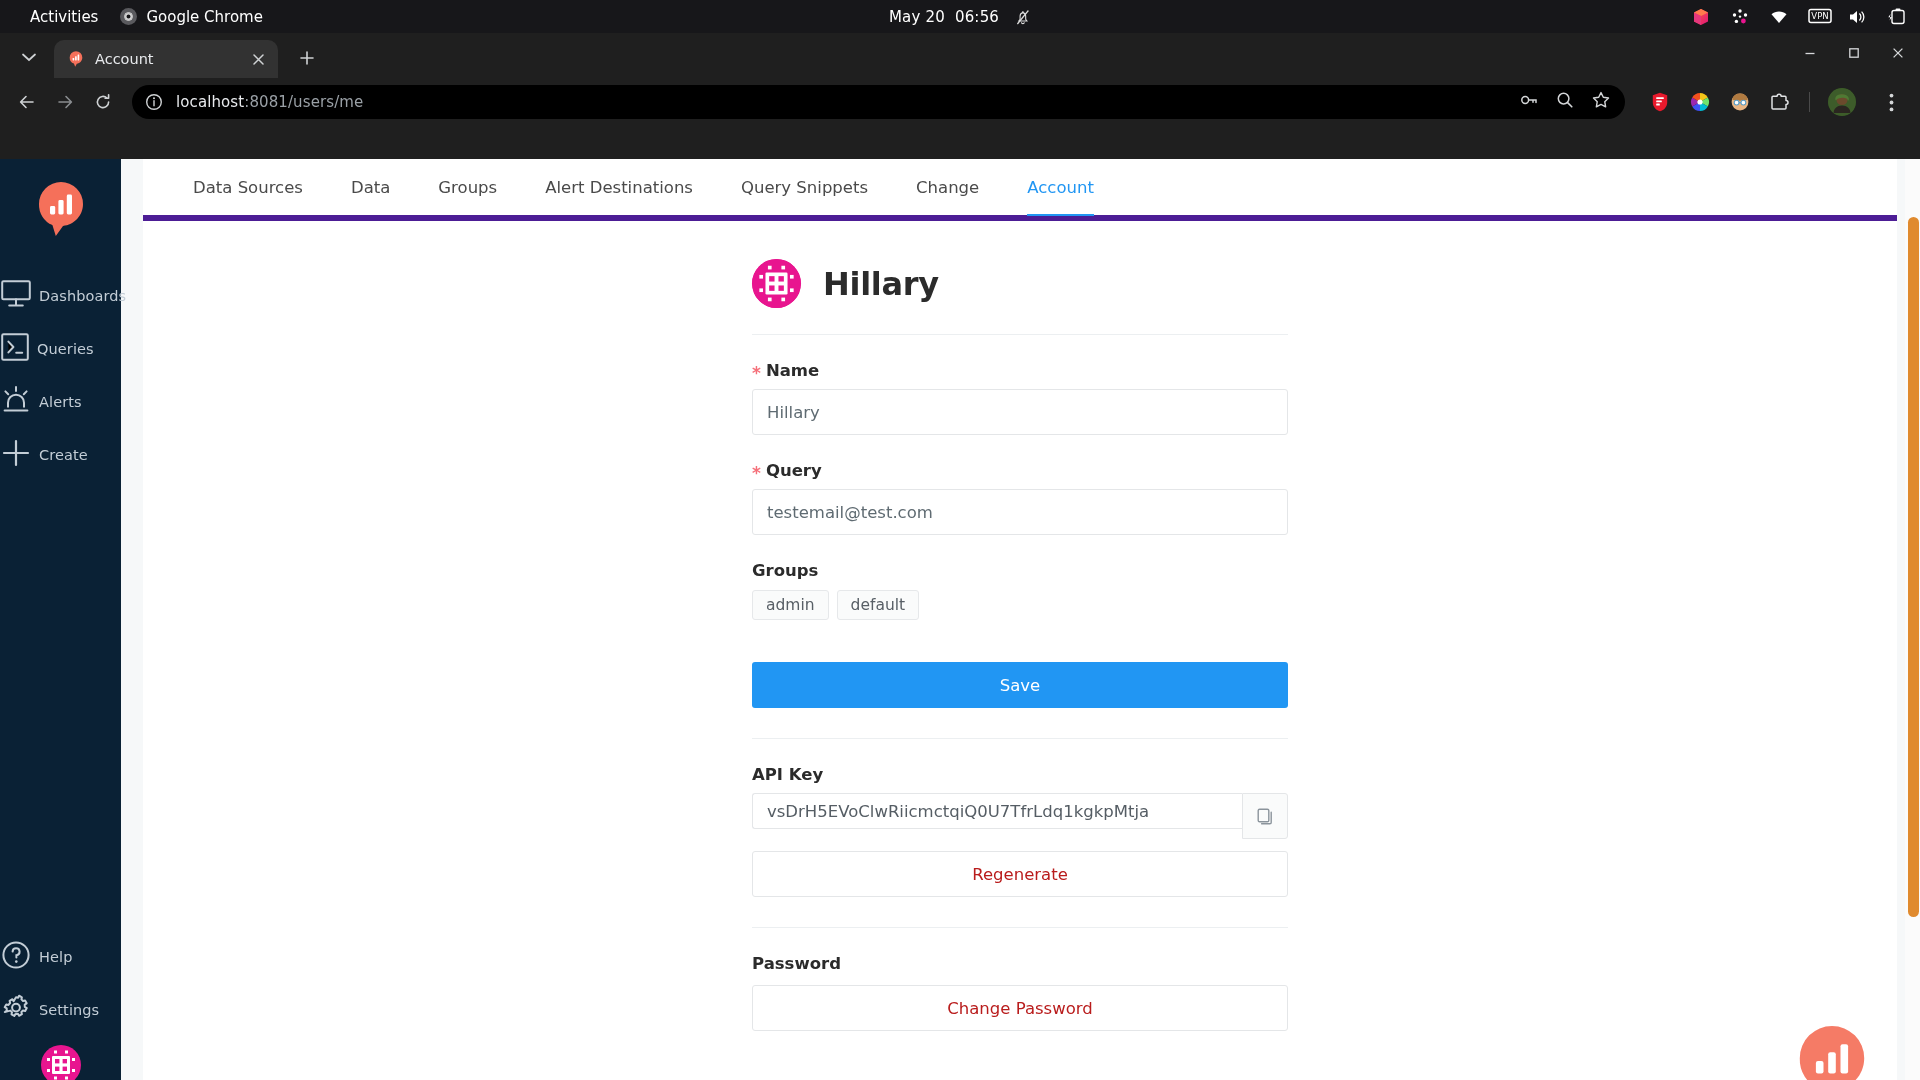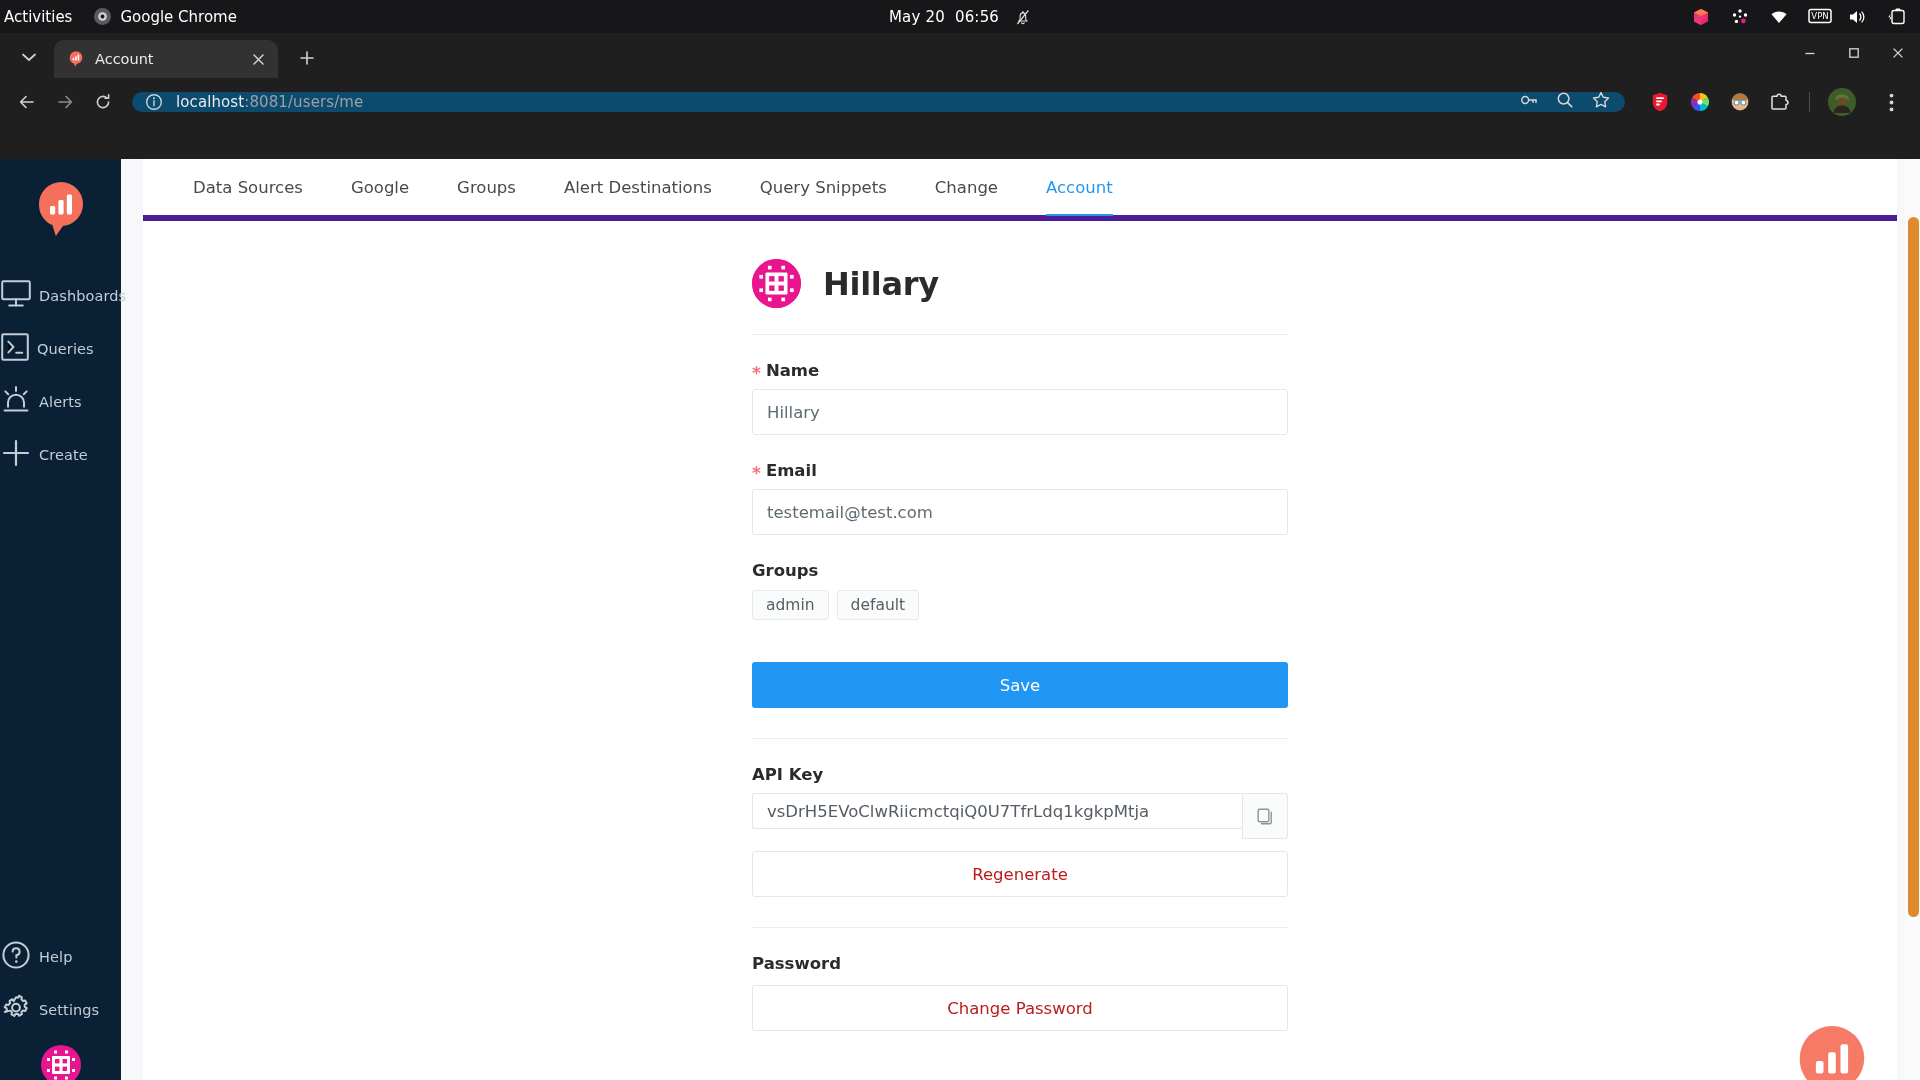--- a/index.html
+++ b/index.html
@@ -11,21 +11,21 @@
   }
 
   
   .gnome-bar {
     position: absolute; top: 0; left: 0;
     width: 1920px; height: 33px;
     background: #17171a;
     display: flex; align-items: center;
     color: #ffffff; font-size: 15px;
   }
-  .gnome-left { display: flex; align-items: flex-end; gap: 22px; padding-left: 4px; }
+  .gnome-left { display: flex; align-items: flex-end; gap: 22px; padding-left: 30px; }
   .gnome-activities { color: #ffffff; font-size: 15px; }
   .gnome-app { display: flex; align-items: center; gap: 9px; }
   .chrome-dot {
     width: 17px; height: 17px; border-radius: 50%;
     background: #5a5a5e;
     display: flex; align-items: center; justify-content: center;
   }
   .chrome-dot::after {
     content: ""; width: 7px; height: 7px; border-radius: 50%;
     background: #17171a; box-shadow: 0 0 0 1.5px #d8d8d8 inset;
@@ -68,21 +68,21 @@
   .newtab { width: 34px; height: 34px; margin: 0 0 3px 12px; display:flex; align-items:center; justify-content:center; border-radius: 50%; }
   .winbtns { position: absolute; right: 0; top: 0; height: 40px; display: flex; align-items: center; gap: 0; }
   .winbtn { width: 44px; height: 38px; display: flex; align-items: center; justify-content: center; }
 
   .toolbar {
     height: 48px; background: #1f1f1f;
     display: flex; align-items: center; padding: 0 12px 0 10px; gap: 4px;
   }
   .tb-btn { width: 34px; height: 34px; display:flex; align-items:center; justify-content:center; border-radius: 50%; flex: 0 0 34px; }
   .omnibox {
-    flex: 1; height: 20px; background: #0c4a6e; border-radius: 17px;
+    flex: 1; height: 34px; background: #000000; border-radius: 17px;
     display: flex; align-items: center; padding: 0 8px 0 12px; margin: 0 8px;
     position: relative;
   }
   .omni-info { width: 20px; height: 20px; flex: 0 0 20px; margin-right: 12px; }
   .omni-url { font-size: 15px; color: #9aa0a6; letter-spacing: 0.1px; flex: 1; white-space: nowrap; }
   .omni-url b { color: #e8eaed; font-weight: normal; }
   .omni-actions { display: flex; align-items: center; gap: 16px; padding-right: 6px; }
   .ext-row { display: flex; align-items: center; gap: 18px; padding-left: 12px; }
   .ext-ico { width: 22px; height: 22px; display: block; }
   .profile-av {
@@ -530,21 +530,21 @@
               <rect x="21.6" y="21.6" width="4.4" height="4.4"></rect>
           </g>
         </svg>
       </div>
     </div>
 
     <div class="content">
 
       <div class="tabs">
         <span class="tab-link">Data Sources</span>
-        <span class="tab-link">Google</span>
+        <span class="tab-link">Data</span>
         <span class="tab-link">Groups</span>
         <span class="tab-link">Alert Destinations</span>
         <span class="tab-link">Query Snippets</span>
         <span class="tab-link">Change</span>
         <span class="tab-link active">Account</span>
       </div>
 
       <div class="form-col">
 
         <div class="profile-head">
@@ -576,21 +576,21 @@
         <div class="hr"></div>
 
         <div class="field-label">
           <span class="req">*</span>
           <span>Name</span>
         </div>
         <div class="input">Hillary</div>
 
         <div class="field-label">
           <span class="req">*</span>
-          <span>Email</span>
+          <span>Query</span>
         </div>
         <div class="input">testemail@test.com</div>
 
         <div class="field-label">
           <span>Groups</span>
         </div>
         <div class="tags">
           <span class="tag">admin</span>
           <span class="tag">default</span>
         </div>

